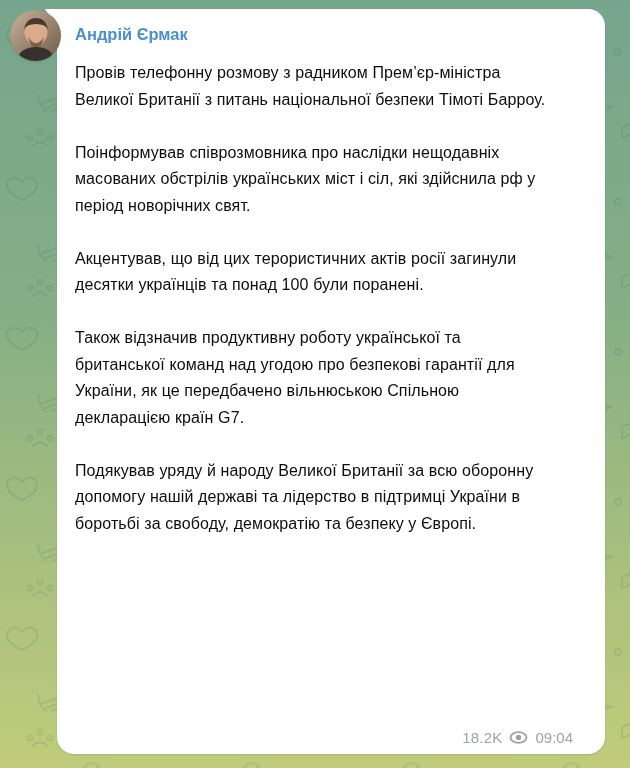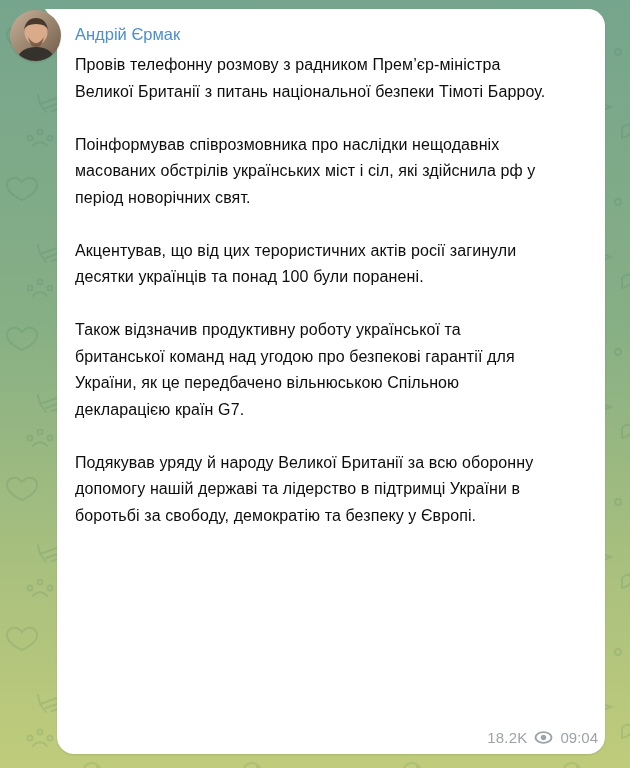--- a/index.html
+++ b/index.html
@@ -15,31 +15,31 @@
     overflow:hidden;z-index:3;box-shadow:0 1px 2px rgba(0,0,0,.15);
   }
   
   .bubble{
     position:absolute;left:57px;top:9px;width:548px;height:745px;box-sizing:border-box;
     background:var(--bubble,#fff);border-radius:4px 17px 17px 17px;
     padding:12px 16px 10px 18px;z-index:1;box-shadow:0 1px 2px rgba(16,35,47,.12);
   }
   .bubble-tail{position:absolute;left:45px;top:9px;z-index:2;}
   .channel-name-row{display:flex;align-items:center;gap:7px;line-height:27px;}
-  .channel-name{color:var(--accent,#4b8fce);font-weight:400;font-size:16.5px;cursor:pointer;}
+  .channel-name{color:var(--accent,#4b8fce);font-weight:700;font-size:16.5px;cursor:pointer;}
   .flag{display:inline-block;width:21px;height:15px;border-radius:2.5px;overflow:hidden;flex:0 0 auto;}
   .flag .top{height:50%;background:var(--flag-blue,#4e86d8);}
   .flag .bottom{height:50%;background:var(--flag-yellow,#f5d216);}
   .message-text p{
     margin:26.5px 0 0 0;font-size:16px;line-height:26.5px;color:var(--text,#0d0d0d);
     white-space:pre-line;letter-spacing:.1px;
   }
-  .message-text p:first-child{margin-top:4px;}
+  .message-text p:first-child{margin-top:12px;}
   .meta{
-    position:absolute;right:7px;bottom:8px;display:flex;align-items:center;gap:7px;
+    position:absolute;right:32px;bottom:8px;display:flex;align-items:center;gap:7px;
     color:var(--meta,#9da3a7);font-size:15px;
   }
   .meta .views{letter-spacing:.2px;}
   .eye{display:block;}
 </style>
 </head>
 <body>
 
 <svg class="bg-pattern" width="630" height="768" xmlns="http://www.w3.org/2000/svg">
   <defs>

